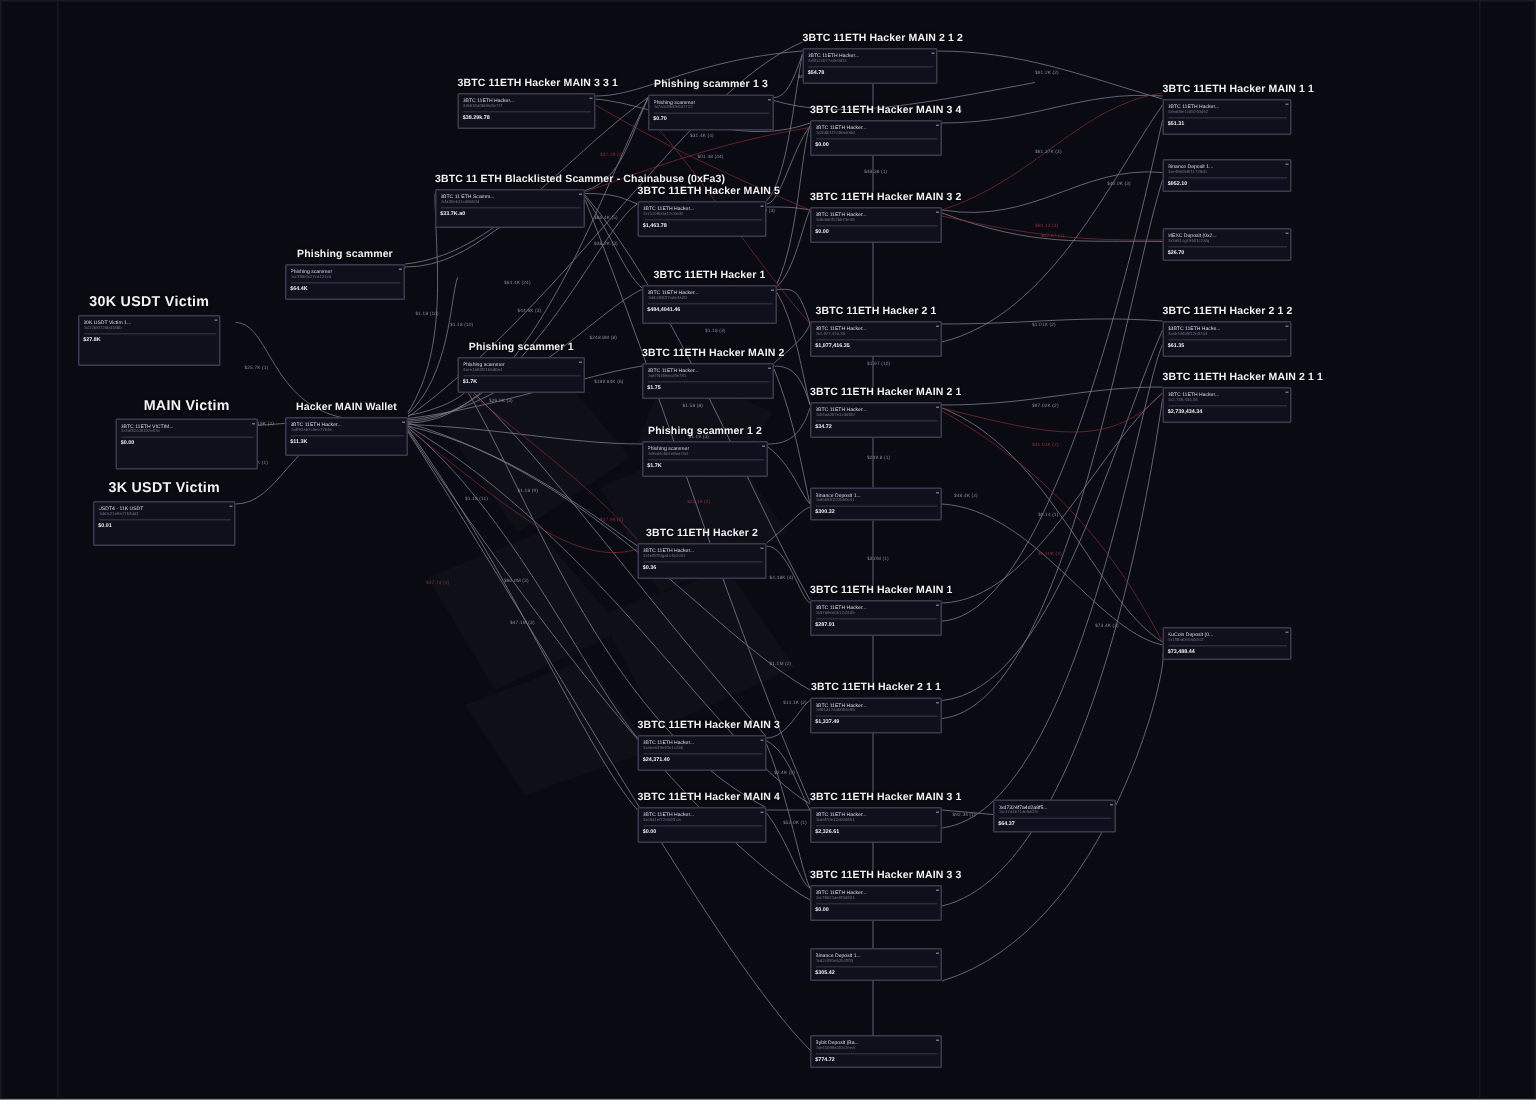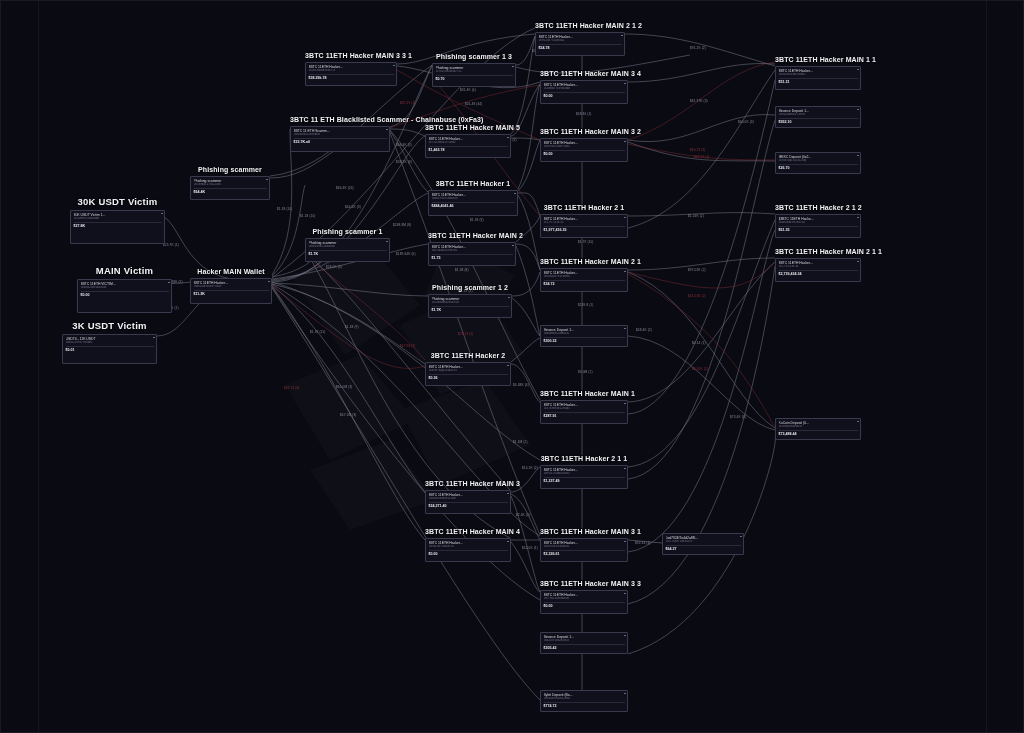--- a/index.html
+++ b/index.html
@@ -250,21 +250,21 @@
       <path d="M628,144 C700,160 730,160 775,160"></path>
       <path d="M628,272 C700,290 740,300 775,262"></path>
       <path d="M628,274 C710,320 750,380 775,428"></path>
       <path d="M305,255 C360,300 400,330 425,360"></path>
       <path d="M272,286 C330,330 380,380 425,366"></path>
       <path d="M432,78 C470,120 500,170 540,216"></path>
     </g>
   </svg>
 
   <div id="nodes-layer">
-      <div class="node headline" style="left: 70px; top: 196px; width: 95px;">
+      <div class="node headline" style="left: 52px; top: 196px; width: 95px;">
         <div class="node-title">30K USDT Victim</div>
         <div class="node-box" style="height: 34px;">
           <div class="l1">30K USDT Victim 1...</div>
           <div class="l2">0x1f2b8f725bd188b</div>
           <div class="sep"></div>
           <div class="amt">$27.8K</div>
           <div class="handle"></div>
         </div>
       </div>
       <div class="node headline" style="left: 62px; top: 265px; width: 95px; padding-left: 15px;">

